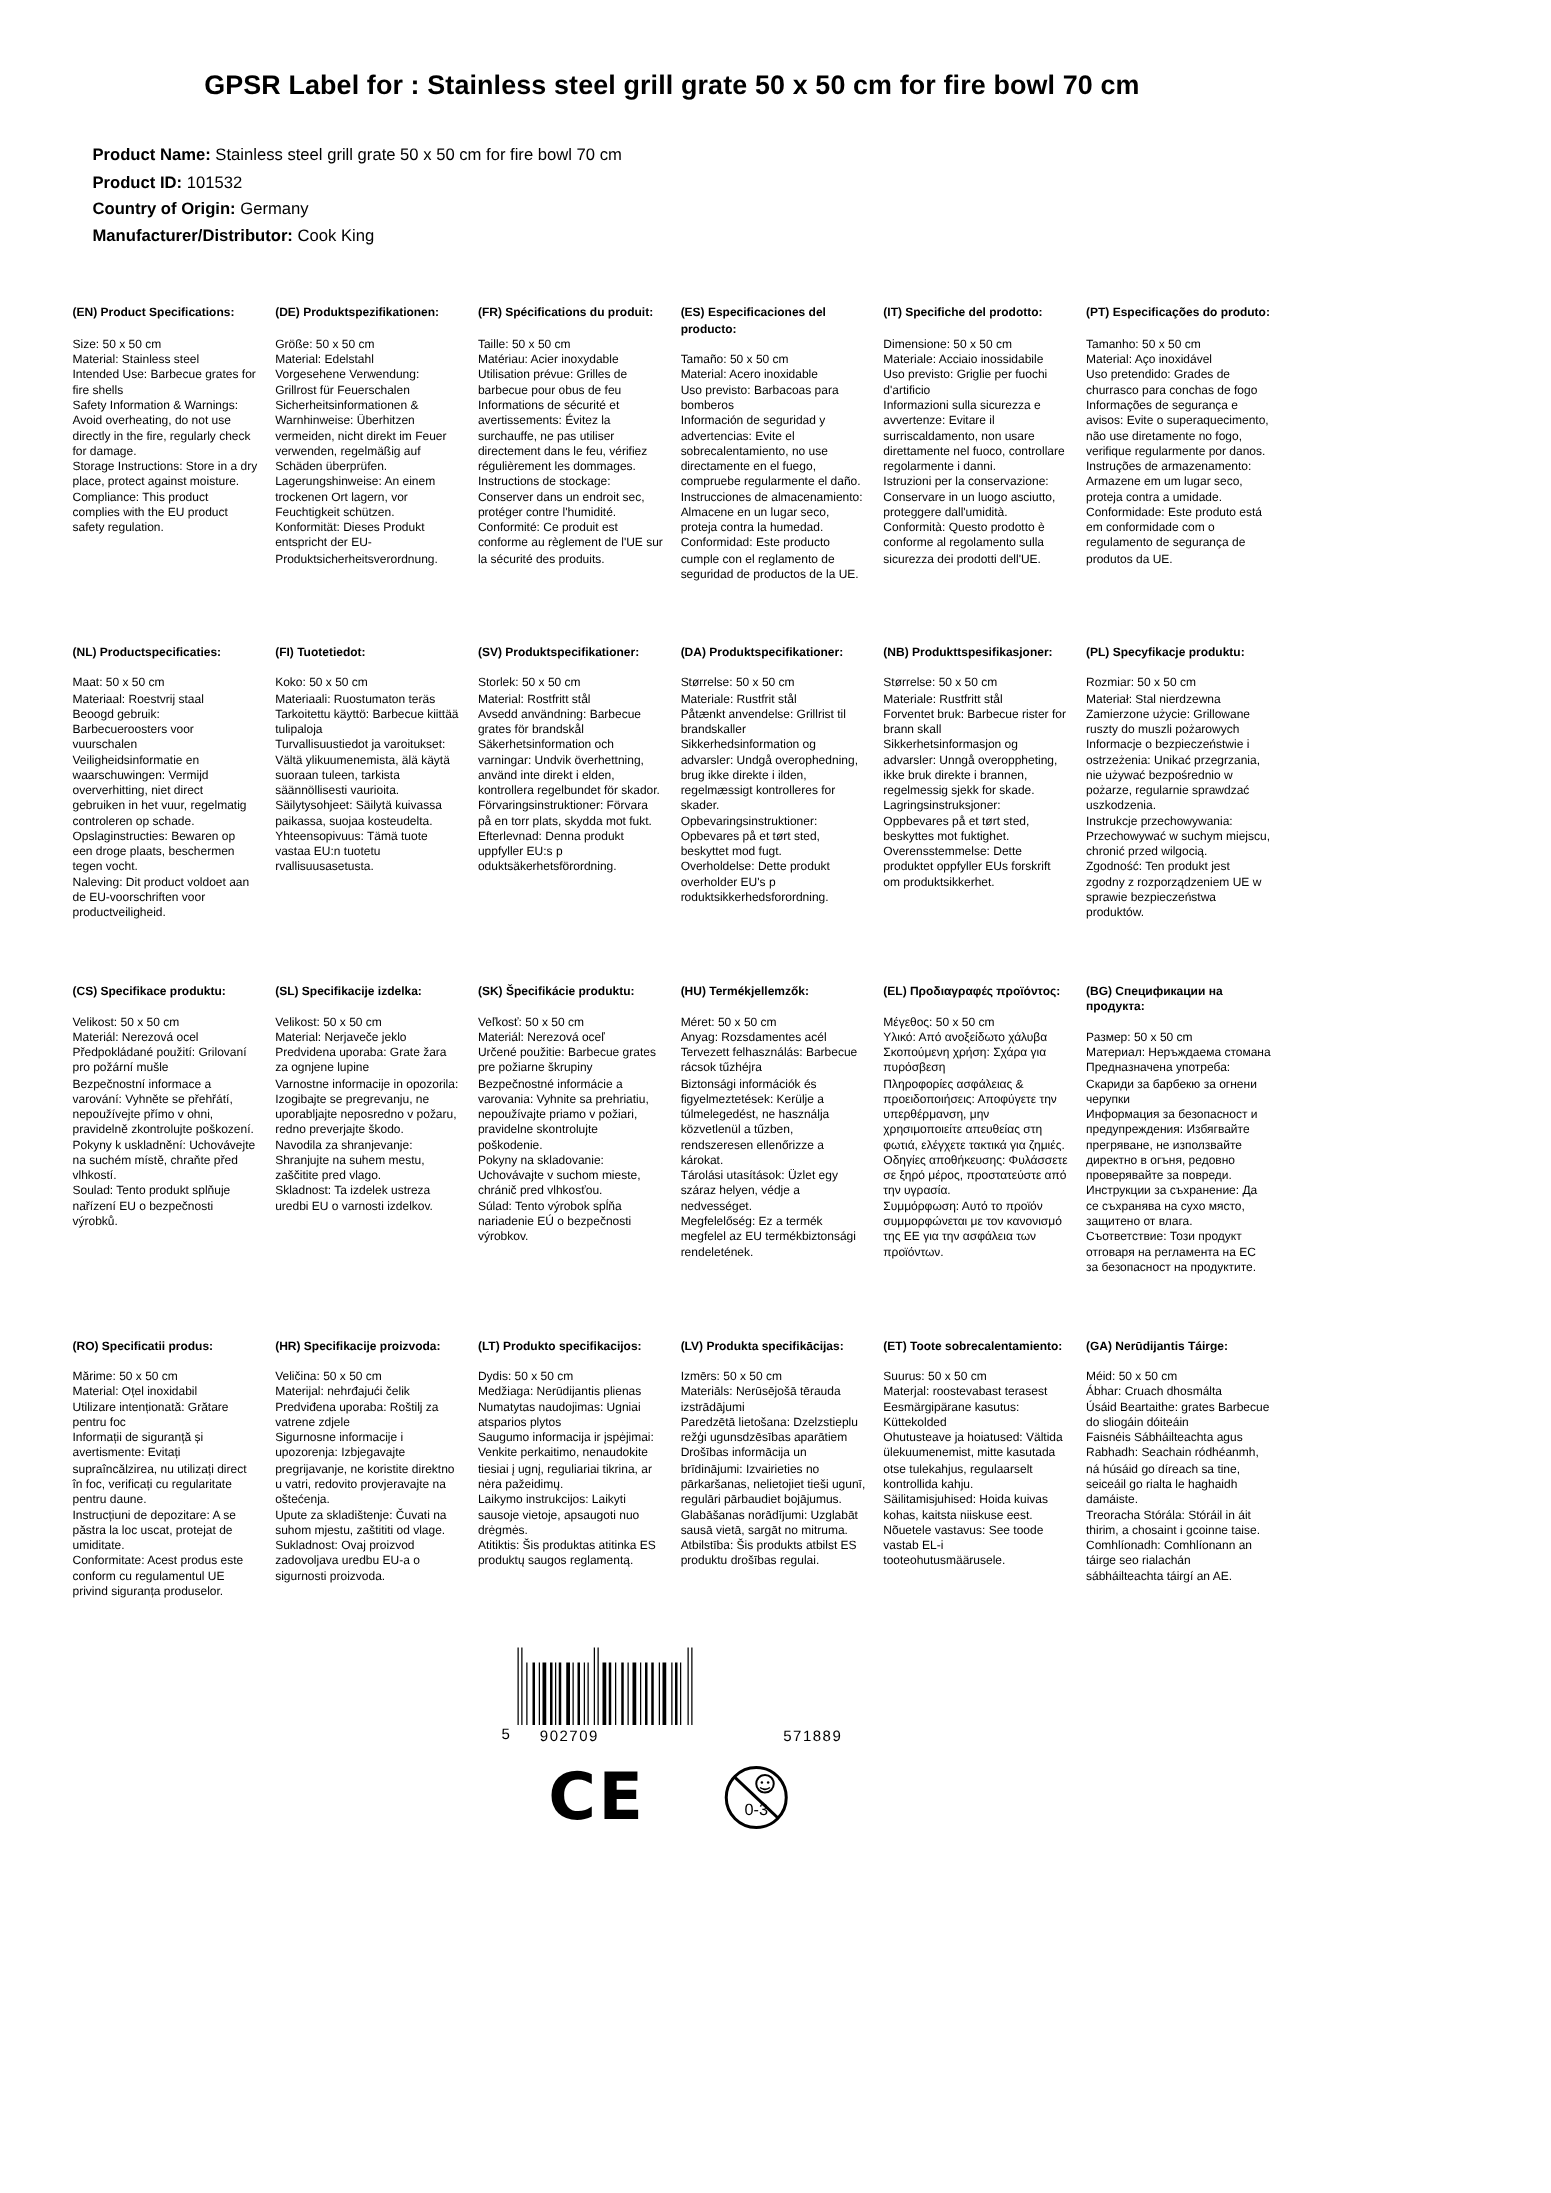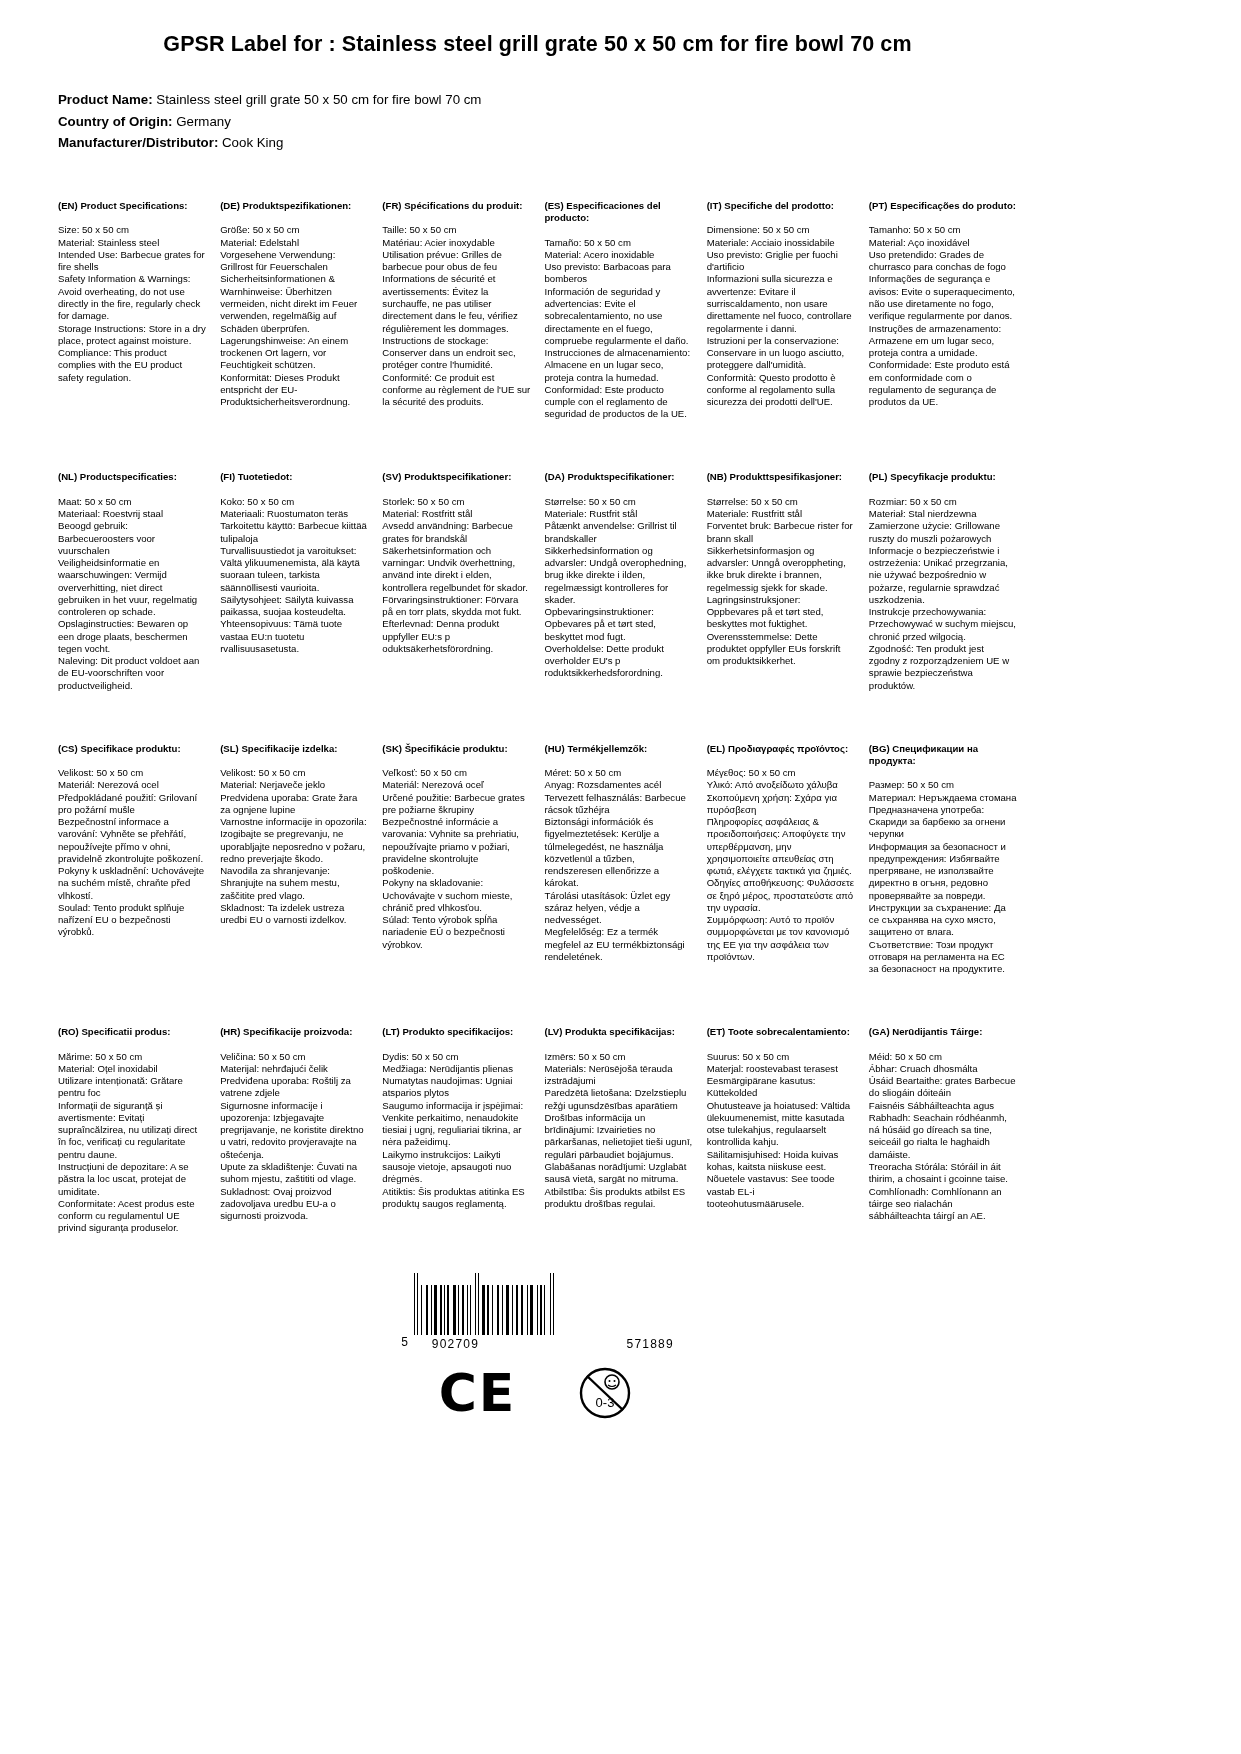--- a/index.html
+++ b/index.html
@@ -7,33 +7,33 @@
   body {
     width:1241px;
     min-height:1754px;
     background:#ffffff;
     font-family:"Liberation Sans", sans-serif;
     color:#000000;
   }
   .page {
     width:1075px;
     min-height:1754px;
-    padding:22px 58px 20px 58px;
+    padding:46px 58px 20px 58px;
     position:relative;
   }
   h1.doc-title {
     font-size:21.5px;
     font-weight:bold;
     text-align:center;
     line-height:1.35;
     margin:8px 60px 30px 60px;
     letter-spacing:0.1px;
   }
   .meta {
-    margin:0 0 34px 0;
+    margin:0 0 34px 16px;
     font-size:13.3px;
     line-height:1.62;
   }
   .meta .row { white-space:nowrap; }
   .meta .lbl { font-weight:bold; }
   .meta .val { font-weight:normal; }
 
   .grid {
     display:grid;
     grid-template-columns:repeat(6, 1fr);
@@ -102,20 +102,24 @@
 <body>
 
 <div class="page">
 
   <h1 class="doc-title">GPSR Label for : Stainless steel grill grate 50 x 50 cm for fire bowl 70 cm</h1>
 
   <div class="meta">
     <div class="row">
       <span class="lbl">Product Name:</span>
       <span class="val">Stainless steel grill grate 50 x 50 cm for fire bowl 70 cm</span>
+    </div>
+    <div class="row">
+      <span class="lbl">Product ID:</span>
+      <span class="val">101532</span>
     </div>
     <div class="row">
       <span class="lbl">Country of Origin:</span>
       <span class="val">Germany</span>
     </div>
     <div class="row">
       <span class="lbl">Manufacturer/Distributor:</span>
       <span class="val">Cook King</span>
     </div>
   </div>

